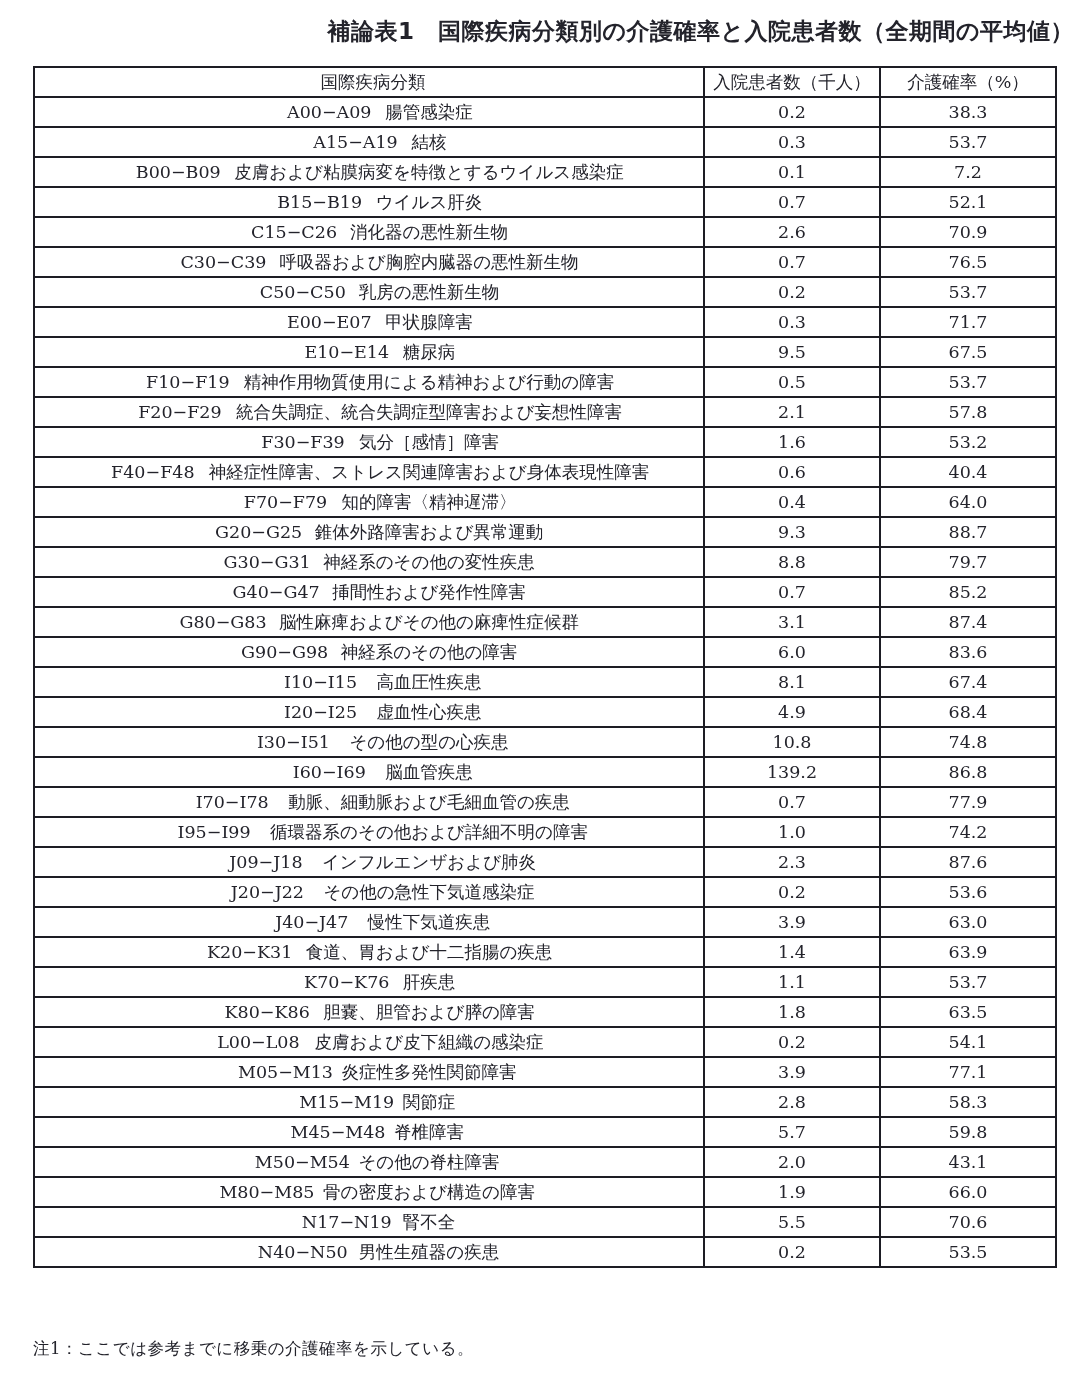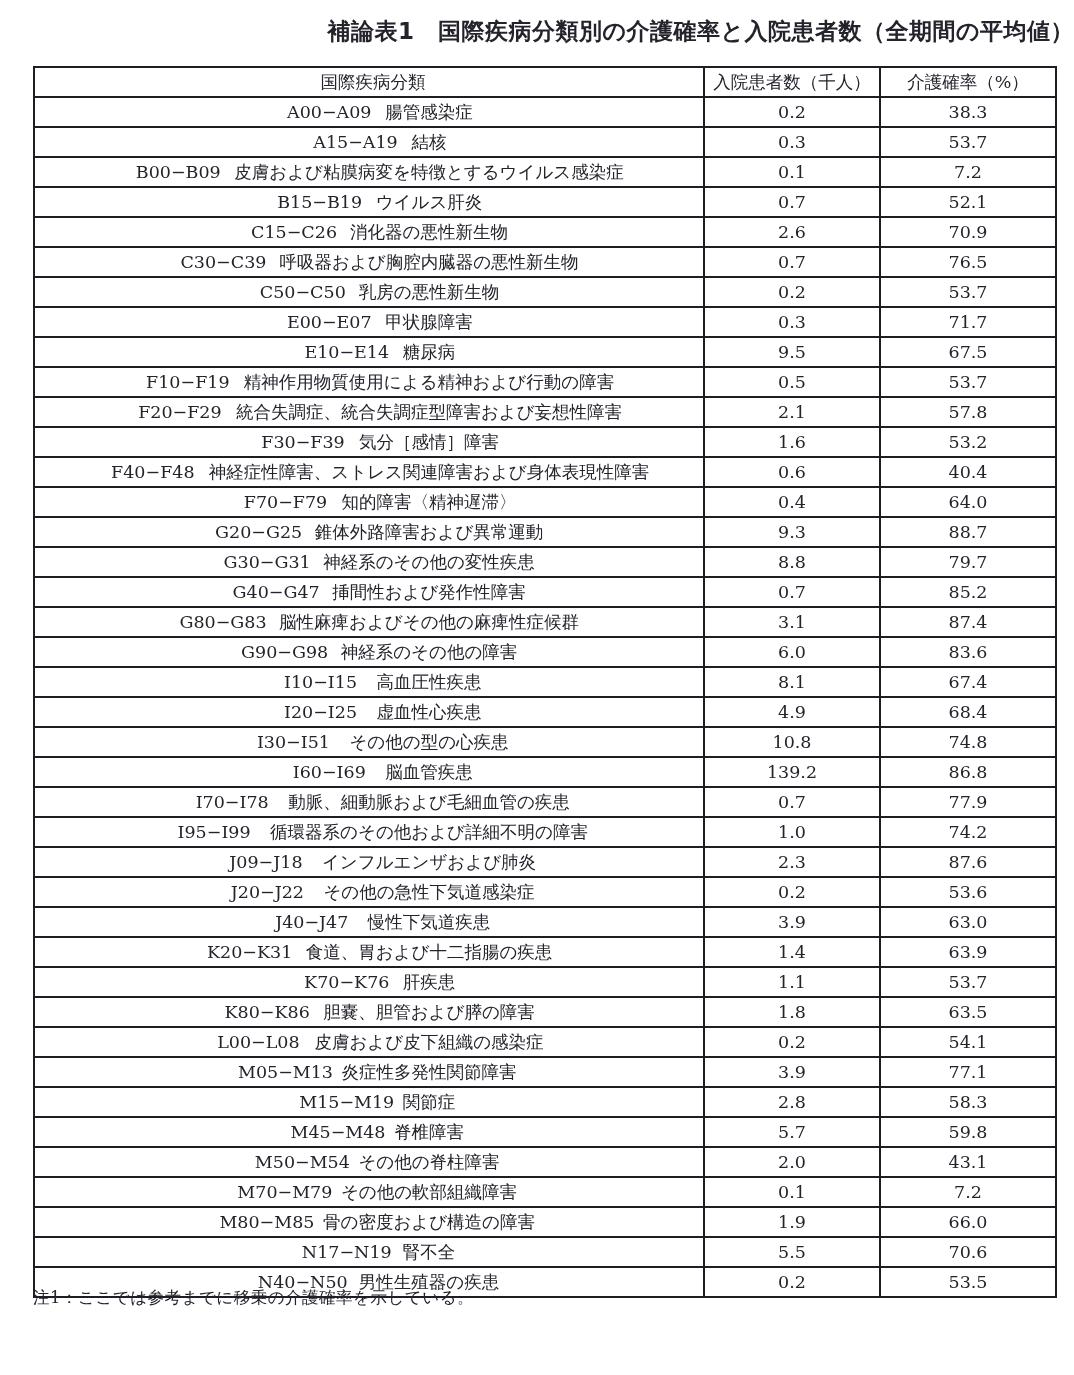--- a/index.html
+++ b/index.html
@@ -53,21 +53,21 @@
   .main-table th.h-num, .main-table td.cell-num {
     text-align: center;
   }
   .icd-code {
     display: inline-block;
     width: 112px;
   }
   .footnote {
     position: absolute;
     left: 33px;
-    top: 1287px;
+    top: 1338px;
     font-size: 16.5px;
     letter-spacing: 0.5px;
     white-space: nowrap;
     text-align: right;
   }
 </style>
 </head>
 <body>
 
 <div class="page-title">補論表1　国際疾病分類別の介護確率と入院患者数（全期間の平均値）</div>
@@ -368,27 +368,20 @@
   </tr>
 
   <tr>
     <td class="cell-class">
       <span class="icd-code">M50−M54</span><span>その他の脊柱障害</span>
     </td>
     <td class="cell-num">2.0</td>
     <td class="cell-num">43.1</td>
   </tr>
 
-  <tr>
-    <td class="cell-class">
-      <span class="icd-code">M70−M79</span><span>その他の軟部組織障害</span>
-    </td>
-    <td class="cell-num">0.1</td>
-    <td class="cell-num">7.2</td>
-  </tr>
 
   <tr>
     <td class="cell-class">
       <span class="icd-code">M80−M85</span><span>骨の密度および構造の障害</span>
     </td>
     <td class="cell-num">1.9</td>
     <td class="cell-num">66.0</td>
   </tr>
 
   <tr>

